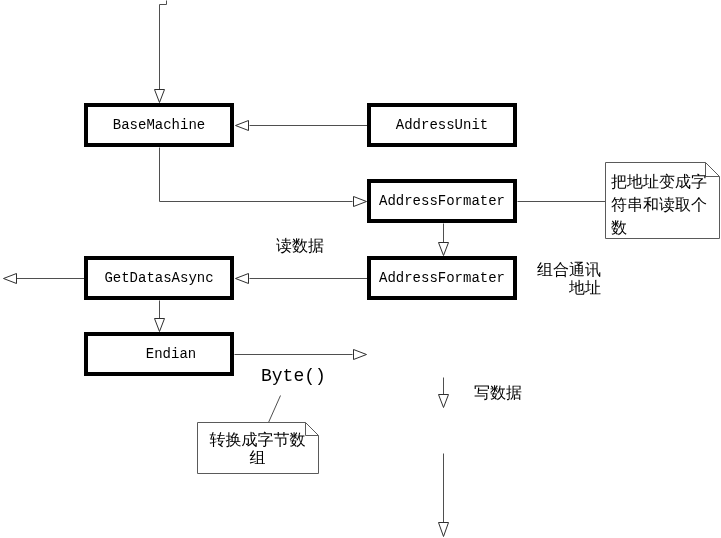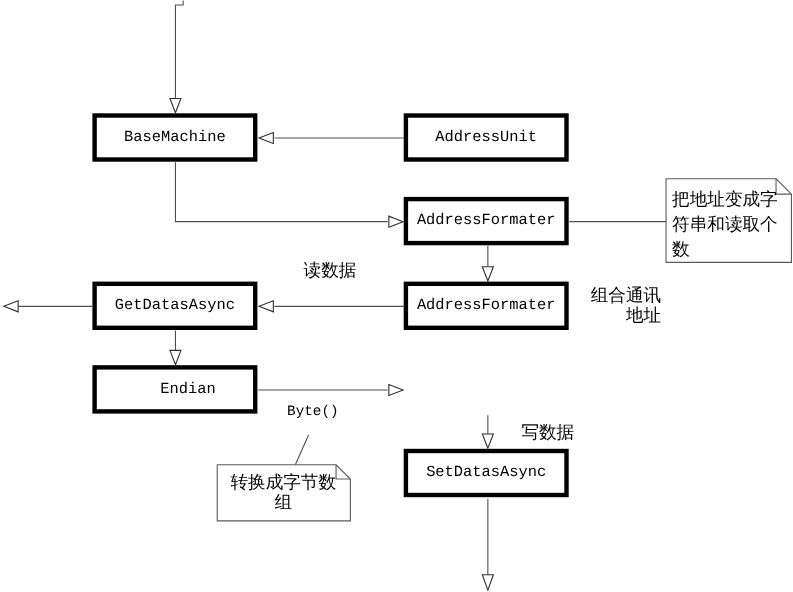--- a/index.html
+++ b/index.html
@@ -44,21 +44,21 @@
   #note1-text{left:605px;top:162px;width:114px;height:76px;padding:8px 4px 0 6px;text-align:left;}
   #note2-text{left:197px;top:422px;width:121px;height:51px;padding:9px 10px 0 10px;line-height:18px;text-align:center;}
 
   .edge-label{
     position:absolute;z-index:3;
     font-size:16px;color:#000000;white-space:nowrap;
   }
   #lbl-read   {left:276px;top:236px;}
   #lbl-write  {left:474px;top:383px;text-align:right;}
   #lbl-combine{left:531px;top:261px;width:70px;text-align:right;white-space:normal;line-height:18px;word-break:break-all;}
-  #lbl-byte   {left:261px;top:366px;font-family:"Liberation Mono","DejaVu Sans Mono",monospace;font-size:13px;}
+  #lbl-byte   {left:261px;top:366px;font-family:"Liberation Mono","DejaVu Sans Mono",monospace;font-size:18px;}
 </style>
 </head>
 <body>
 
 <div id="canvas">
 
   <svg id="wires" width="721" height="538" viewBox="0 0 721 538">
     <g transform="translate(0.5,0.5)">
 
       <g>
@@ -127,21 +127,20 @@
       </g>
     </g>
   </svg>
 
   <div class="node" id="n-basemachine">BaseMachine</div>
   <div class="node" id="n-addressunit">AddressUnit</div>
   <div class="node" id="n-getdatasasync">GetDatasAsync</div>
   <div class="node" id="n-addressformater">AddressFormater</div>
   <div class="node" id="n-addresscombiner">AddressFormater</div>
   <div class="node" id="n-endian">Endian</div>
-  <div class="node" id="n-setdatasasync">SetDatasAsync</div>
 
   <div class="note-text" id="note1-text">把地址变成字符串和读取个数</div>
   <div class="note-text" id="note2-text">转换成字节数组</div>
 
   <div class="edge-label" id="lbl-read">读数据</div>
   <div class="edge-label" id="lbl-byte">Byte()</div>
   <div class="edge-label" id="lbl-combine">组合通讯地址</div>
   <div class="edge-label" id="lbl-write">写数据</div>
 
 </div>

